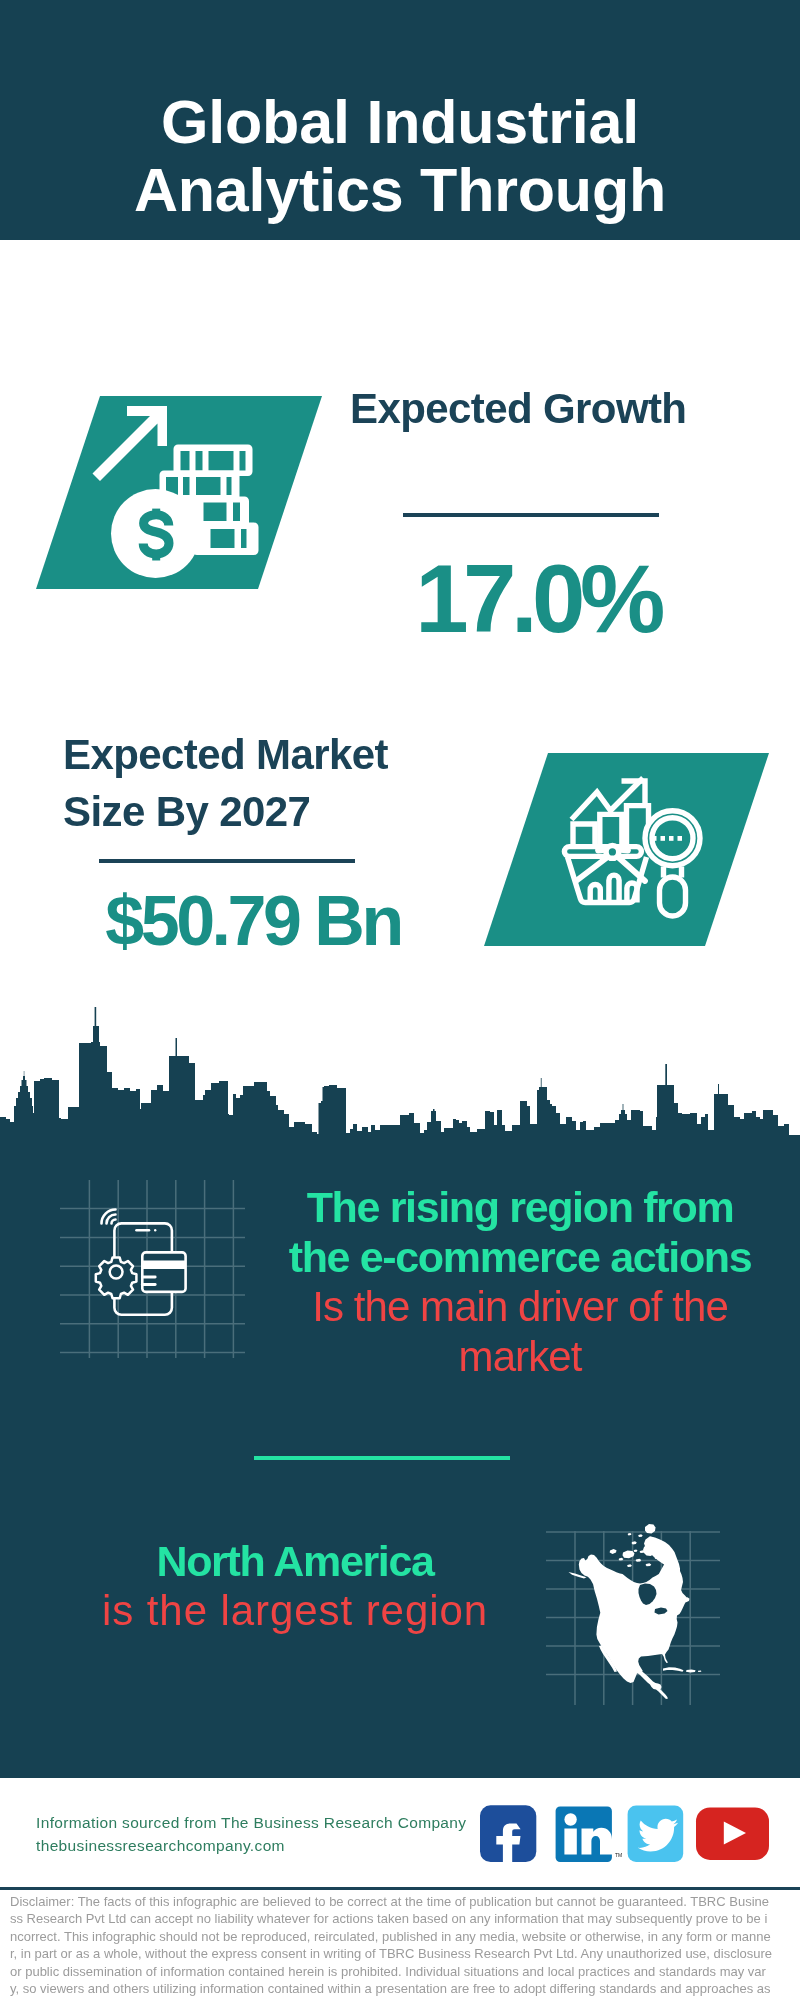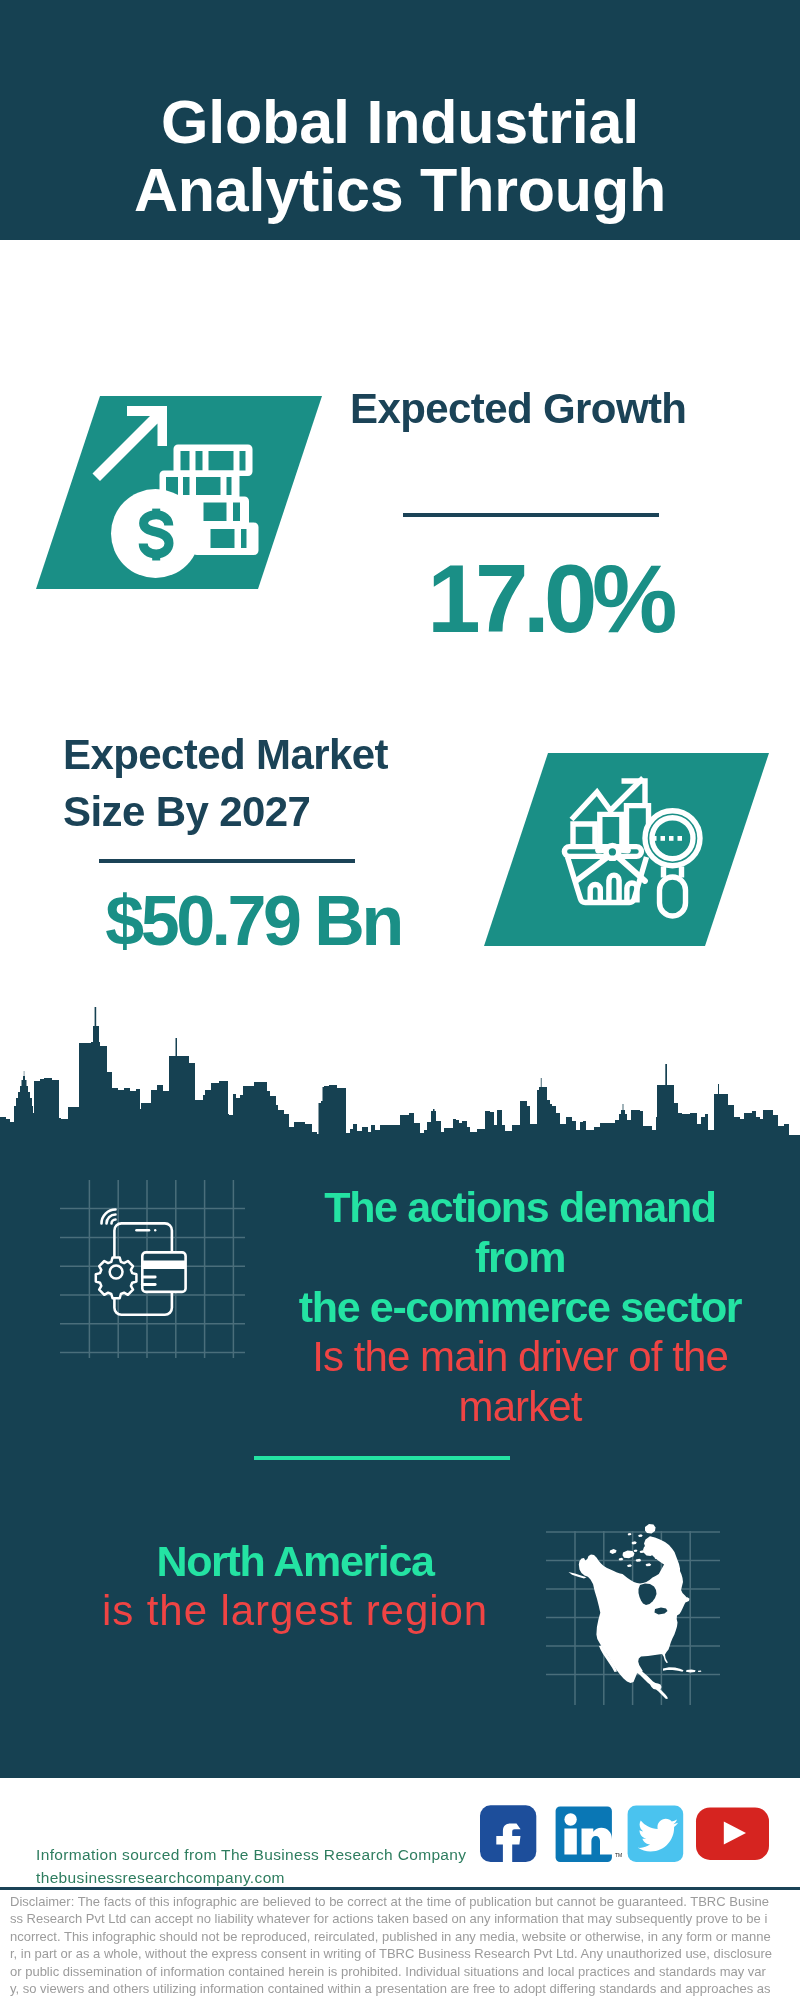--- a/index.html
+++ b/index.html
@@ -24,21 +24,21 @@
   .darkbody{position:absolute;left:0;top:1135px;width:800px;height:643px;background:#164152;}
   .skyline{position:absolute;left:0;top:1000px;width:800px;height:160px;}
 
   .msgblock{position:absolute;text-align:center;}
   .msg-hl{color:#24E3A3;font-weight:bold;font-size:43px;line-height:50px;letter-spacing:-1.35px;}
   .msg-sub{color:#ef4444;font-size:42px;line-height:50px;letter-spacing:-0.93px;}
   .msg-sub.wide{letter-spacing:0.93px;}
   .greenrule{position:absolute;height:4px;background:#24E3A3;}
 
   
-  .src{position:absolute;font-size:15.5px;line-height:23px;color:#2E7D5F;white-space:nowrap;letter-spacing:0.35px;margin-top:32px;}
+  .src{position:absolute;font-size:15.5px;line-height:23px;color:#2E7D5F;white-space:nowrap;letter-spacing:0.35px;}
   .disclaimer-rule{position:absolute;left:0;width:800px;height:3px;background:#1B4357;}
   .disclaimer{position:absolute;left:0;width:764px;font-size:13px;line-height:17.4px;color:#9C9C9C;word-break:break-all;margin-left:10px;}
 </style>
 </head>
 <body>
 
 <div class="page">
 
   <div class="header">
     <div class="header-title">
@@ -66,21 +66,21 @@
         <rect x="152.2" y="552" width="8" height="8.5" fill="#1A8F86"></rect>
       </g>
     </g>
   </svg>
 
   <div class="statblock" style="left:350px;top:380px;width:380px;">
     <div class="stat-label">
       <div>Expected Growth</div>
     </div>
   </div>
-  <div class="stat-value" style="position:absolute;left:356px;top:544px;width:380px;font-size:96px;line-height:110px;letter-spacing:-5.5px;padding-left:7px;">17.0%</div>
+  <div class="stat-value" style="position:absolute;left:344px;top:544px;width:380px;font-size:96px;line-height:110px;letter-spacing:-5.5px;padding-left:7px;">17.0%</div>
 
   <div class="stat-rule" style="position:absolute;left:403px;top:513px;width:256px;"></div>
 
   <div class="statblock" style="left:63px;top:726px;width:380px;">
     <div class="stat-label">
       <div>Expected Market</div>
       <div>Size By 2027</div>
     </div>
   </div>
   <div class="stat-value" style="position:absolute;left:63px;top:877px;width:380px;font-size:70px;line-height:89px;letter-spacing:-3.5px;padding-left:0px;text-align:center;">$50.79 Bn</div>
@@ -134,22 +134,22 @@
       <rect x="142.3" y="1252.4" width="43.3" height="39.5" rx="3.5" fill="#164152"></rect>
       <path d="M142.3,1264.8 H185.6" stroke-width="8.5" stroke-linecap="butt"></path>
       <path d="M142.3,1277 H155.2" stroke-width="2.8"></path>
       <path d="M142.3,1284.5 H155.2" stroke-width="2.8"></path>
       <path fill="#164152" stroke-width="2.5" stroke-linejoin="round" d="M112.5,1257.6 h7.2 l1.2,4.2 3.2,1.3 3.8,-2.1 5.1,5.1 -2.1,3.8 1.3,3.2 4.2,1.2 v7.2 l-4.2,1.2 -1.3,3.2 2.1,3.8 -5.1,5.1 -3.8,-2.1 -3.2,1.3 -1.2,4.2 h-7.2 l-1.2,-4.2 -3.2,-1.3 -3.8,2.1 -5.1,-5.1 2.1,-3.8 -1.3,-3.2 -4.2,-1.2 v-7.2 l4.2,-1.2 1.3,-3.2 -2.1,-3.8 5.1,-5.1 3.8,2.1 3.2,-1.3 Z"></path>
       <circle cx="116.1" cy="1272" r="6.4" fill="#164152" stroke-width="2.5"></circle>
     </g>
   </svg>
 
   <div class="msgblock" style="left:280px;top:1182px;width:480px;">
-    <div class="msg-hl">The actions demand from</div>
-    <div class="msg-hl">the e-commerce sector</div>
+    <div class="msg-hl">The rising region from</div>
+    <div class="msg-hl">the e-commerce actions</div>
     <div class="msg-sub">Is the main driver of the</div>
     <div class="msg-sub">market</div>
   </div>
 
   <div class="greenrule" style="left:254px;top:1456px;width:256px;"></div>
 
   <svg class="tile" style="left:540px;top:1500px;" width="200" height="215" viewBox="540 1500 200 215">
     <g stroke="#4A6E7B" stroke-width="1.5">
       <path d="M575,1531 V1705 M603.8,1531 V1705 M632.6,1531 V1705 M661.4,1531 V1705 M690.2,1531 V1705"></path>
       <path d="M546,1532 H720 M546,1560.5 H720 M546,1589 H720 M546,1617.5 H720 M546,1646 H720 M546,1674.5 H720"></path>

